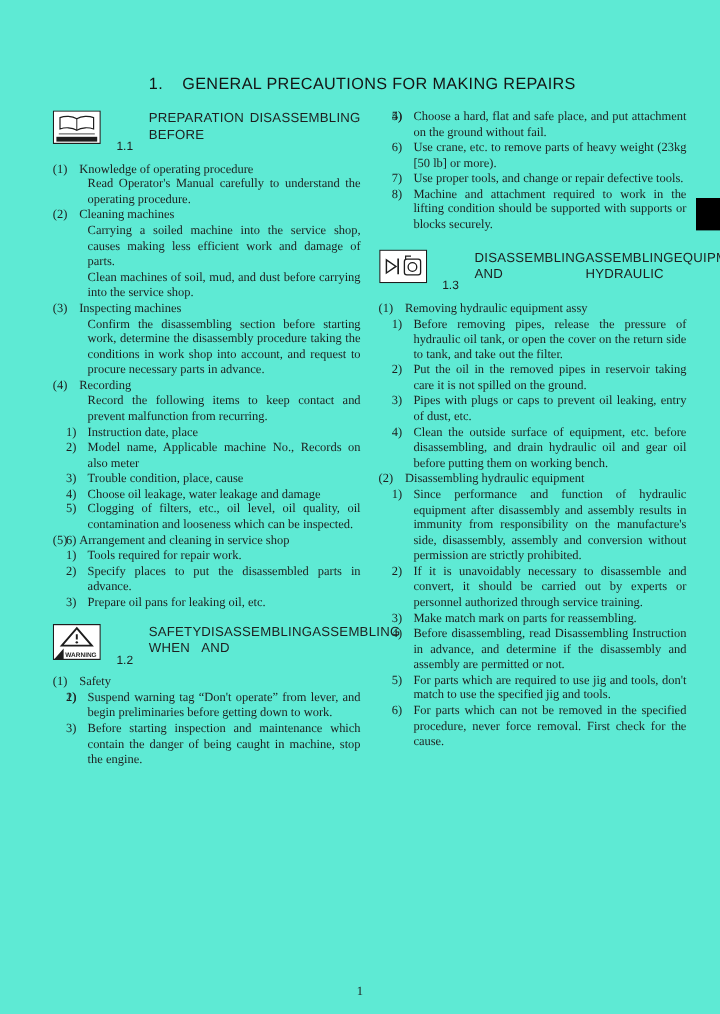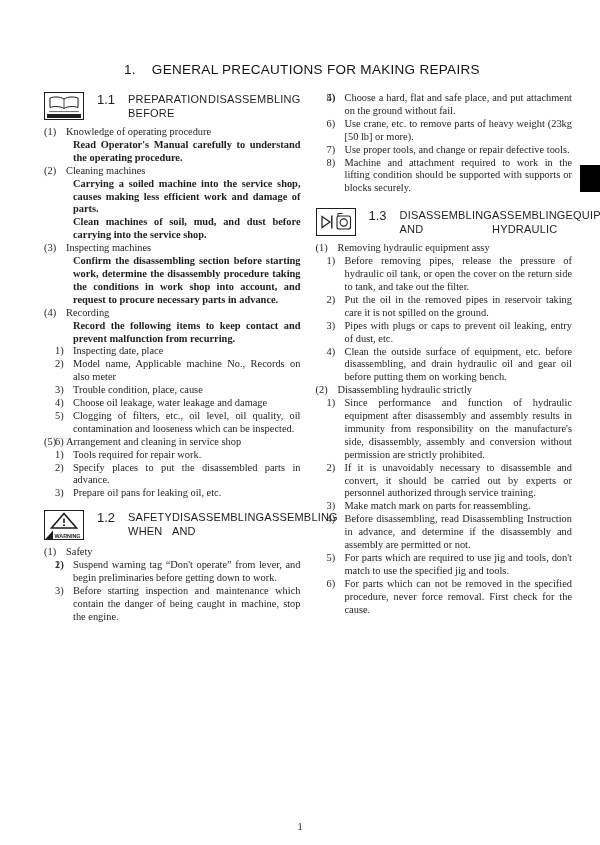--- a/index.html
+++ b/index.html
@@ -1,21 +1,21 @@
 <!DOCTYPE html>
 <html><head>
 <meta charset="utf-8">
 <style>
   * { box-sizing: border-box; margin: 0; padding: 0; }
   html, body { background: #e8e8e6; }
   .page {
     position: relative;
     width: 600px; height: 845px;
     margin: 0 auto;
-    background: #ffffff;
+    background: #5eead4;
     color: #1e1e1e;
     font-family: "Liberation Serif", serif;
     overflow: hidden;
   }
   .edge-tab {
     position: absolute; right: 0; top: 165px;
     width: 20px; height: 27px; background: #000;
   }
   .doc-title {
     position: absolute; top: 62px; left: 124px;
@@ -32,37 +32,37 @@
   
   .sec-head {
     display: flex; align-items: flex-start; gap: 13px;
     margin-bottom: 6px;
   }
   .sec-head.mt { margin-top: 10px; }
   .sec-head.mt2 { margin-top: 13px; justify-content: space-between; }
   .sec-icon { flex: 0 0 40px; line-height: 0; }
   .sec-no {
     font-family: "Liberation Sans", sans-serif;
-    font-size: 13px; line-height: 13.5px; padding-top: 1px;
+    font-size: 10px; line-height: 13.5px; padding-top: 1px; margin-top: 23px;
   }
   .sec-lines {
     display: flex; flex-direction: row;
     font-family: Liberation Sans, sans-serif;
     font-size: 11px; line-height: 13.5px; letter-spacing: 0.2px;
     padding-top: 1px;
   }
   
   .it {
     position: relative; text-align: justify;
     font-size: 10.4px; line-height: 12.9px;
   }
   .it .m { position: absolute; left: 0; top: 0; }
   .it.l1 { padding-left: 22px; }
   .it.l2 { margin-left: 11px; padding-left: 18px; }
-  .it.cont { margin-left: 29px; font-weight: bold; }
+  .it.cont { margin-left: 29px; }
   .page-num {
     position: absolute; bottom: 13px; left: 0; width: 100%;
     text-align: center; font-size: 10.5px;
   }
 </style>
 </head>
 <body>
 
 <div class="page">
 
@@ -96,21 +96,21 @@
       <div class="list">
           <div class="it l1"><span class="m">(1)</span><span class="t">Knowledge of operating procedure</span></div>
           <div class="it cont"><span class="t">Read Operator's Manual carefully to understand the operating procedure.</span></div>
           <div class="it l1"><span class="m">(2)</span><span class="t">Cleaning machines</span></div>
           <div class="it cont"><span class="t">Carrying a soiled machine into the service shop, causes making less efficient work and damage of parts.</span></div>
           <div class="it cont"><span class="t">Clean machines of soil, mud, and dust before carrying into the service shop.</span></div>
           <div class="it l1"><span class="m">(3)</span><span class="t">Inspecting machines</span></div>
           <div class="it cont"><span class="t">Confirm the disassembling section before starting work, determine the disassembly procedure taking the conditions in work shop into account, and request to procure necessary parts in advance.</span></div>
           <div class="it l1"><span class="m">(4)</span><span class="t">Recording</span></div>
           <div class="it cont"><span class="t">Record the following items to keep contact and prevent malfunction from recurring.</span></div>
-          <div class="it l2"><span class="m">1)</span><span class="t">Inspecting date, place</span></div>
+          <div class="it l2"><span class="m">1)</span><span class="t">Instruction date, place</span></div>
           <div class="it l2"><span class="m">2)</span><span class="t">Model name, Applicable machine No., Records on also meter</span></div>
           <div class="it l2"><span class="m">3)</span><span class="t">Trouble condition, place, cause</span></div>
           <div class="it l2"><span class="m">4)</span><span class="t">Choose oil leakage, water leakage and damage</span></div>
           <div class="it l2"><span class="m">5)</span><span class="t">Clogging of filters, etc., oil level, oil quality, oil contamination and looseness which can be inspected.</span></div>
           <div class="it l2"><span class="m">6)</span></div>
           <div class="it l1"><span class="m">(5)</span><span class="t">Arrangement and cleaning in service shop</span></div>
           <div class="it l2"><span class="m">1)</span><span class="t">Tools required for repair work.</span></div>
           <div class="it l2"><span class="m">2)</span><span class="t">Specify places to put the disassembled parts in advance.</span></div>
           <div class="it l2"><span class="m">3)</span><span class="t">Prepare oil pans for leaking oil, etc.</span></div>
         </div>
@@ -171,21 +171,21 @@
           <span>EQUIPMENT</span>
         </span>
       </div>
 
       <div class="list">
           <div class="it l1"><span class="m">(1)</span><span class="t">Removing hydraulic equipment assy</span></div>
           <div class="it l2"><span class="m">1)</span><span class="t">Before removing pipes, release the pressure of hydraulic oil tank, or open the cover on the return side to tank, and take out the filter.</span></div>
           <div class="it l2"><span class="m">2)</span><span class="t">Put the oil in the removed pipes in reservoir taking care it is not spilled on the ground.</span></div>
           <div class="it l2"><span class="m">3)</span><span class="t">Pipes with plugs or caps to prevent oil leaking, entry of dust, etc.</span></div>
           <div class="it l2"><span class="m">4)</span><span class="t">Clean the outside surface of equipment, etc. before disassembling, and drain hydraulic oil and gear oil before putting them on working bench.</span></div>
-          <div class="it l1"><span class="m">(2)</span><span class="t">Disassembling hydraulic strictly</span></div>
+          <div class="it l1"><span class="m">(2)</span><span class="t">Disassembling hydraulic equipment</span></div>
           <div class="it l2"><span class="m">1)</span><span class="t">Since performance and function of hydraulic equipment after disassembly and assembly results in immunity from responsibility on the manufacture's side, disassembly, assembly and conversion without permission are strictly prohibited.</span></div>
           <div class="it l2"><span class="m">2)</span><span class="t">If it is unavoidably necessary to disassemble and convert, it should be carried out by experts or personnel authorized through service training.</span></div>
           <div class="it l2"><span class="m">3)</span><span class="t">Make match mark on parts for reassembling.</span></div>
           <div class="it l2"><span class="m">4)</span><span class="t">Before disassembling, read Disassembling Instruction in advance, and determine if the disassembly and assembly are permitted or not.</span></div>
           <div class="it l2"><span class="m">5)</span><span class="t">For parts which are required to use jig and tools, don't match to use the specified jig and tools.</span></div>
           <div class="it l2"><span class="m">6)</span><span class="t">For parts which can not be removed in the specified procedure, never force removal. First check for the cause.</span></div>
         </div>
 
     </div>
 

